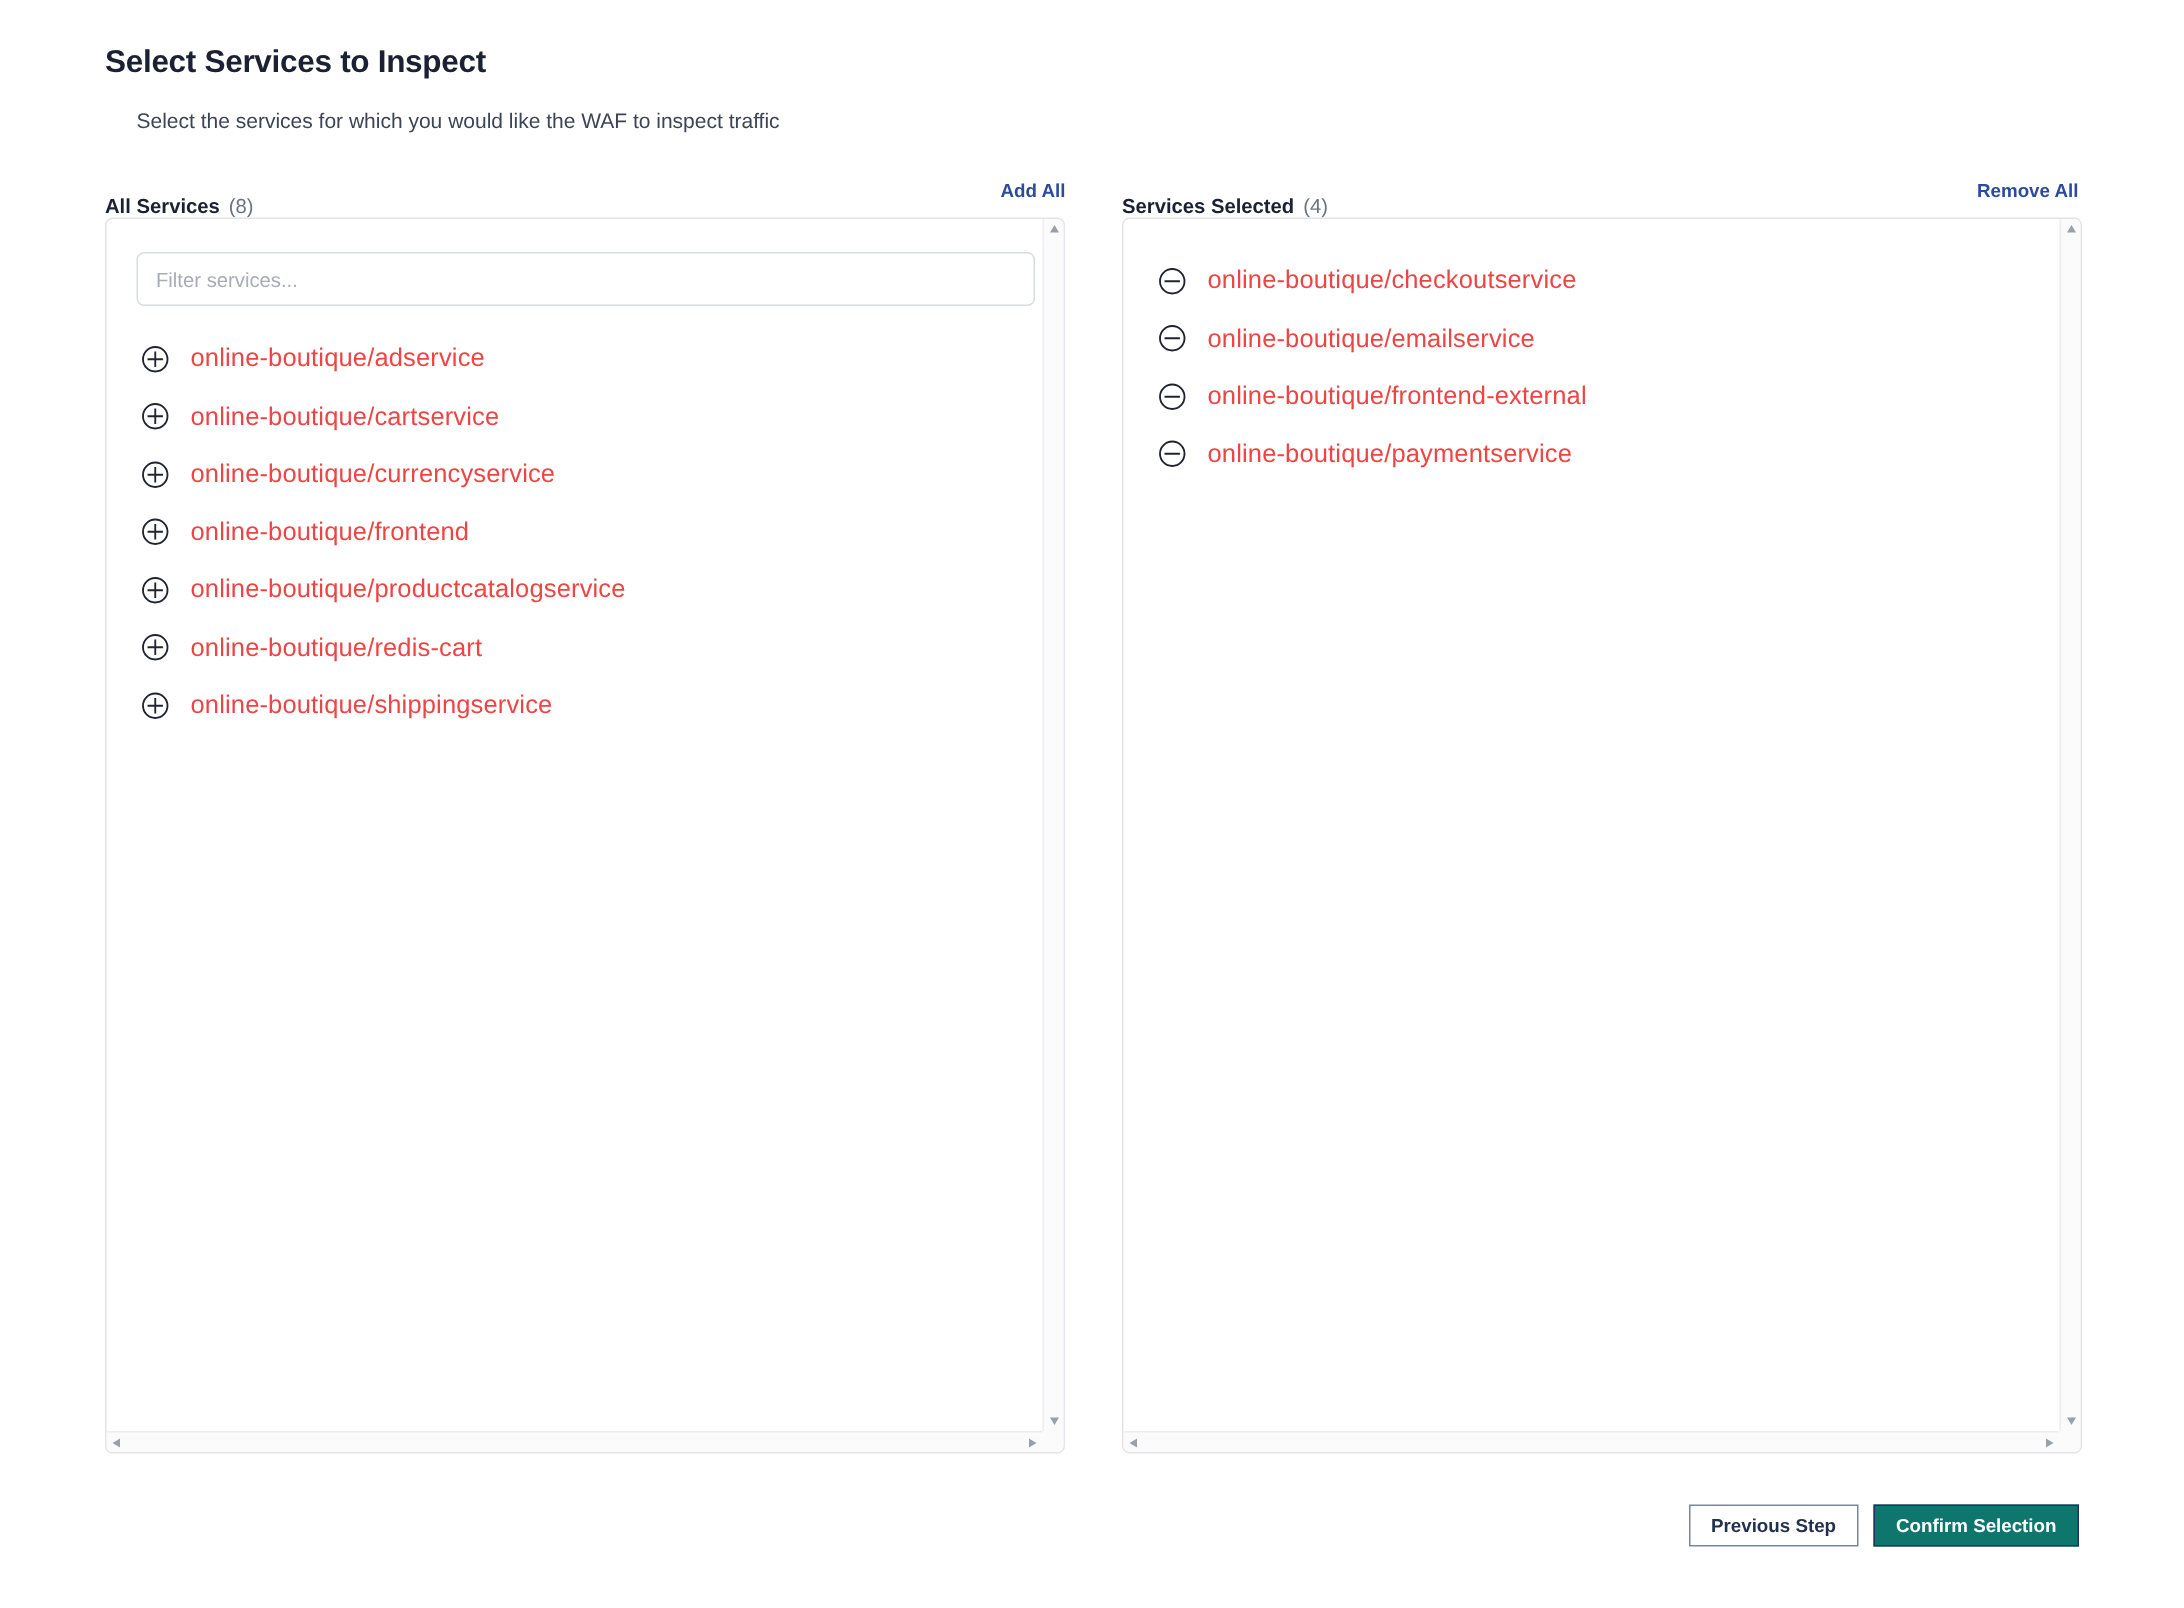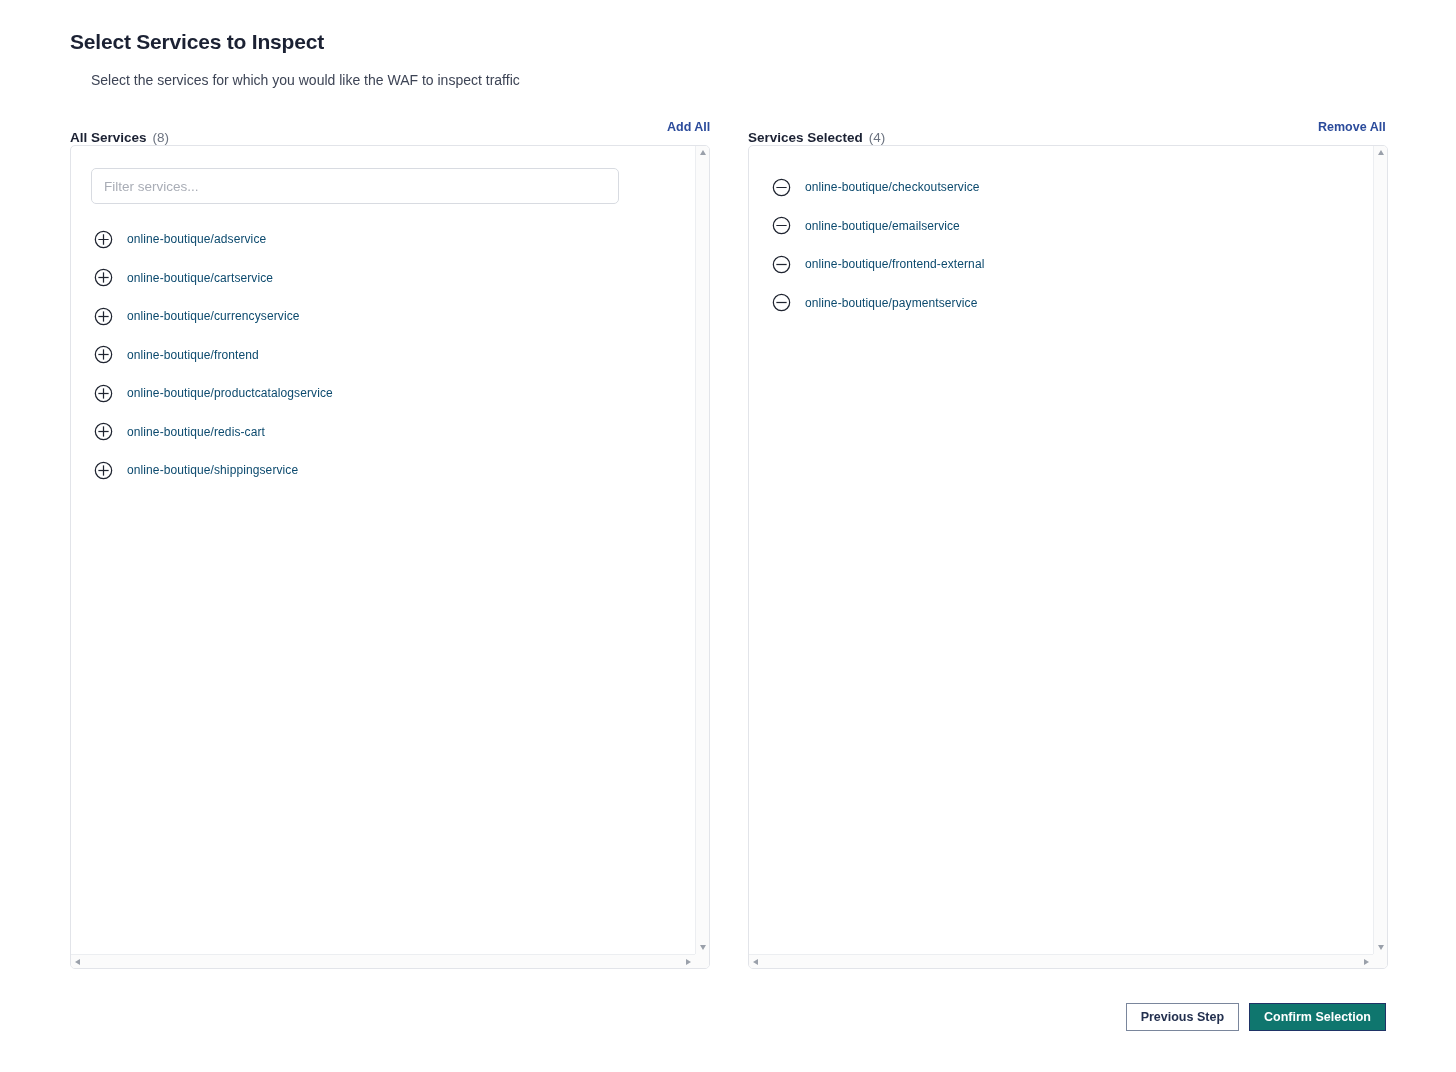--- a/index.html
+++ b/index.html
@@ -90,21 +90,21 @@
     top: 0;
     right: 14px;
     bottom: 14px;
     overflow: hidden;
   }
 
   .filter-wrap {
     padding: 22px 20px 0 20px;
   }
   .filter-input {
-    width: 528px;
+    width: 599px;
     height: 36px;
     border: 1px solid #d8dbe1;
     border-radius: 5px;
     padding: 0 12px;
     font-size: 13.5px;
     font-family: "Liberation Sans", sans-serif;
     color: #1f2430;
     outline: none;
     background: #fff;
   }
@@ -124,22 +124,22 @@
     cursor: pointer;
   }
   .svc-item .icon {
     width: 19px;
     height: 19px;
     flex: 0 0 19px;
     margin-right: 14px;
     display: block;
   }
   .svc-item .label {
-    font-size: 12px;
-    color: #0c4a6e;
+    font-size: 17px;
+    color: #ef4444;
     letter-spacing: 0.1px;
   }
 
   
   .sb-v {
     position: absolute;
     top: 0;
     right: 0;
     width: 14px;
     bottom: 14px;

